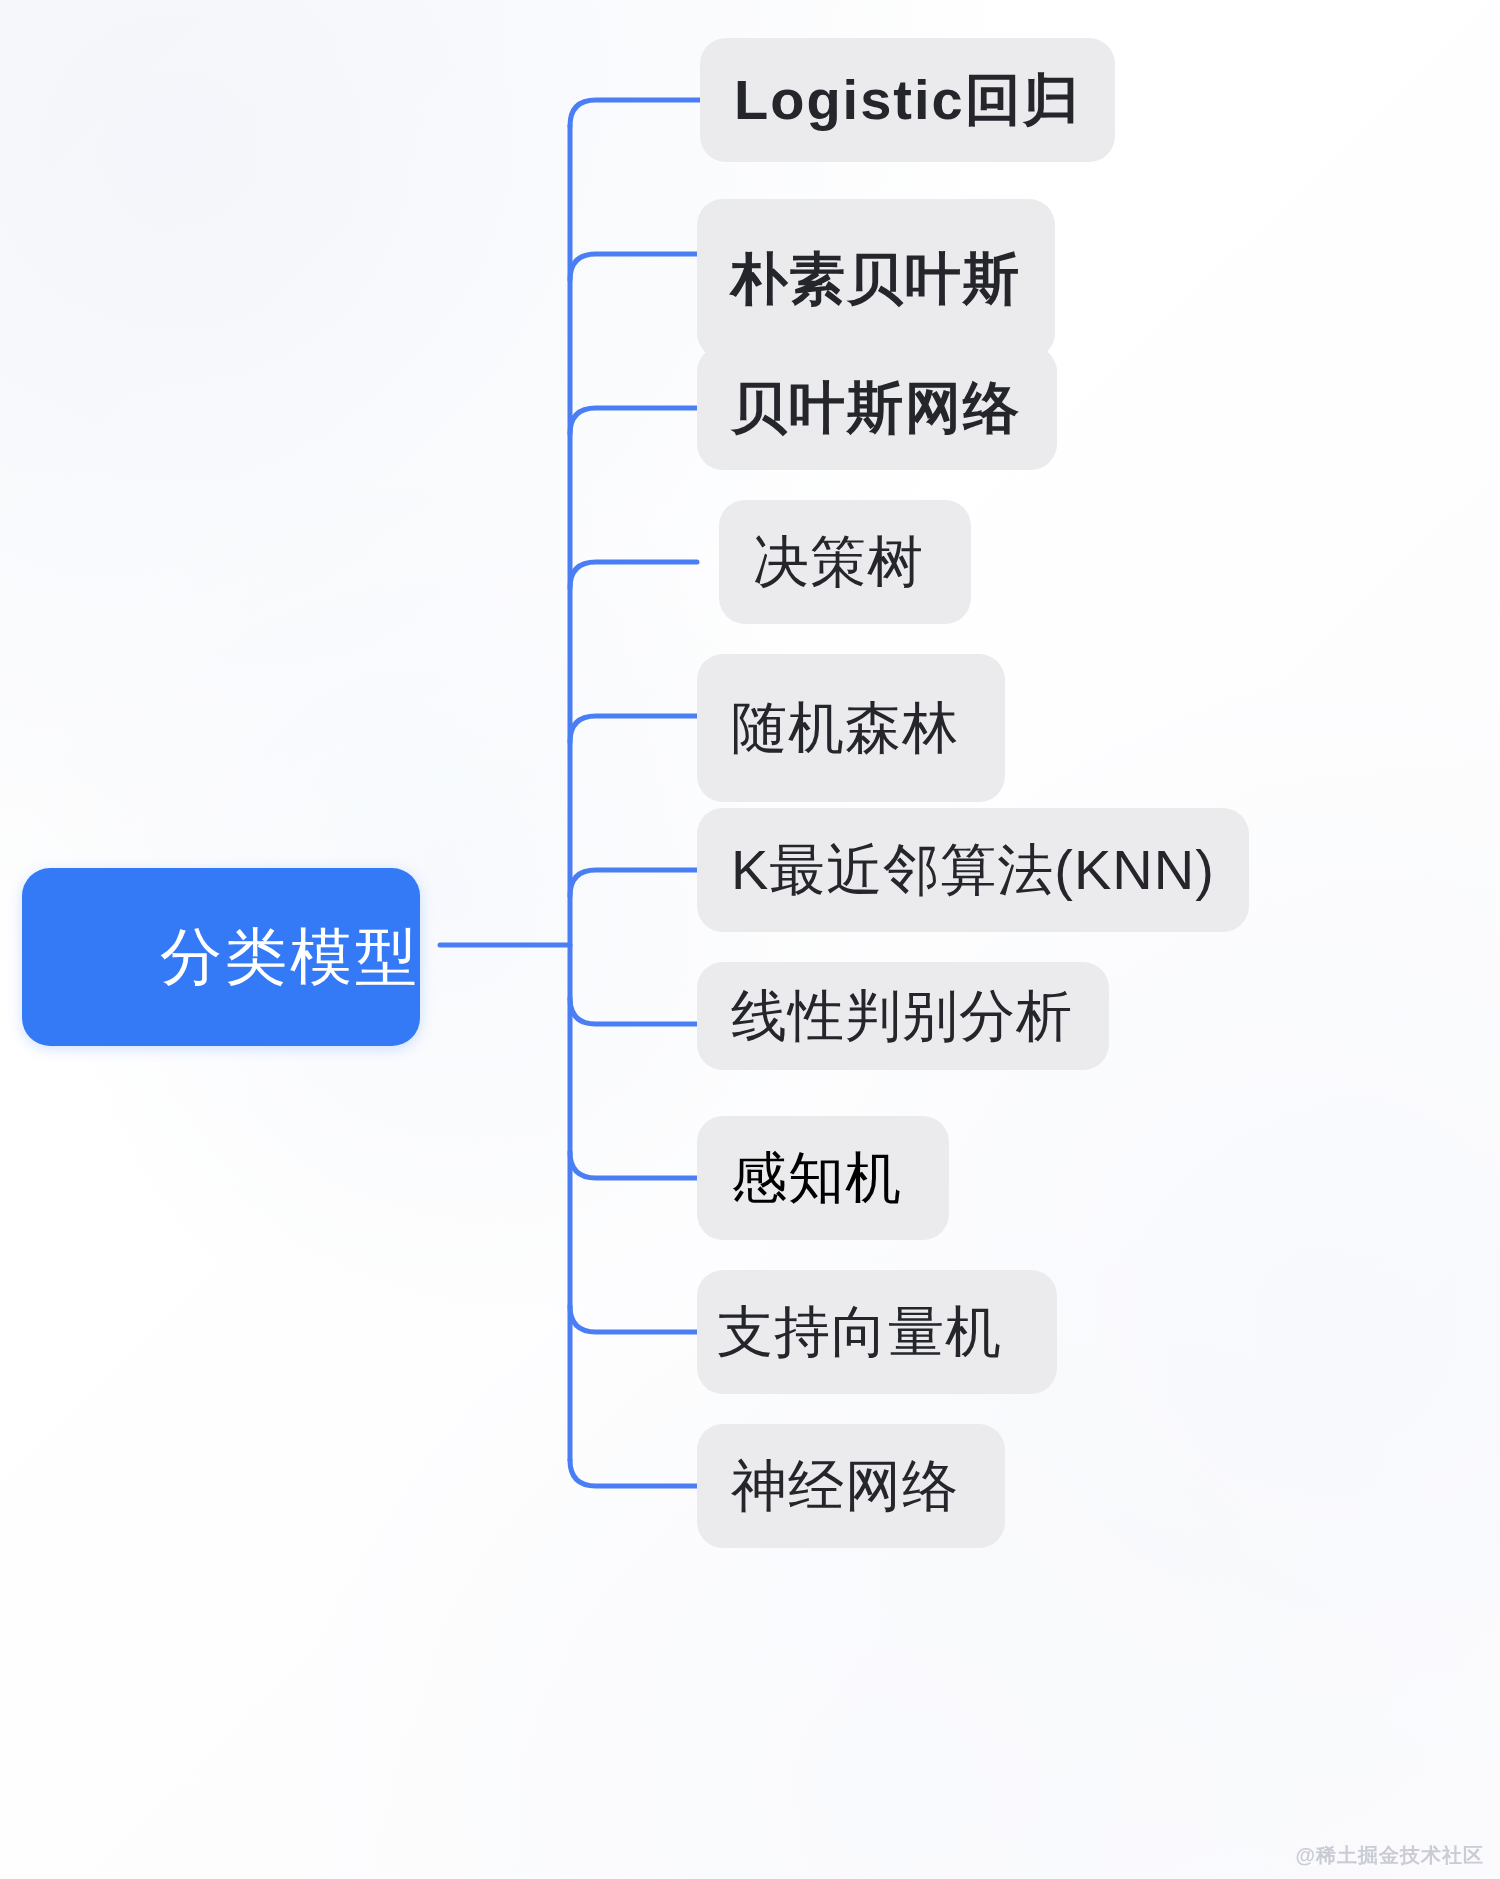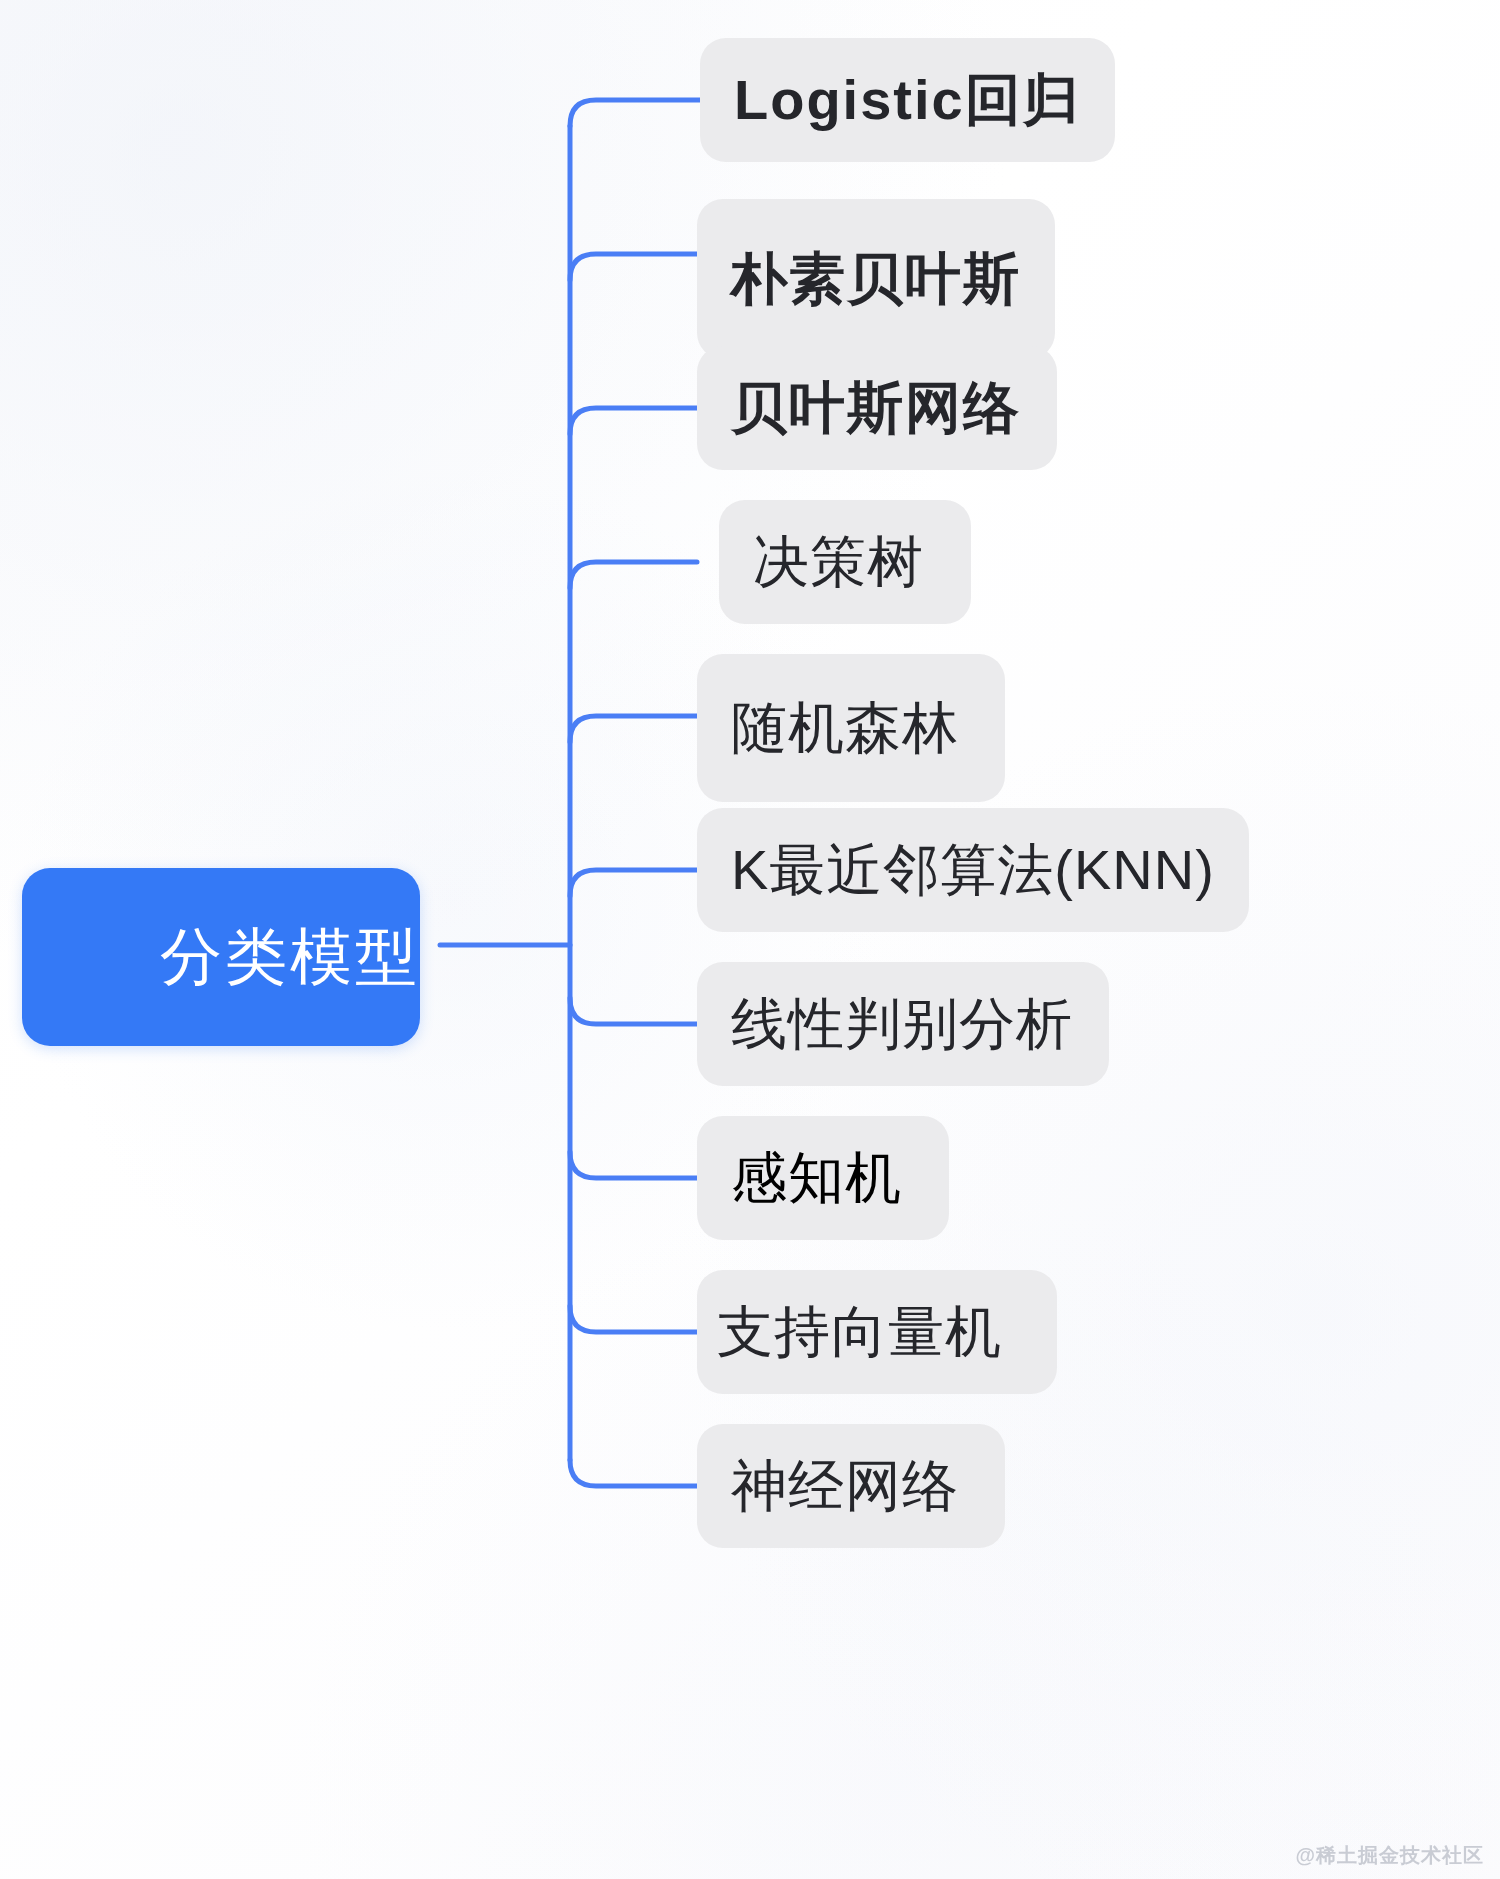--- a/index.html
+++ b/index.html
@@ -123,21 +123,21 @@
       </div>
       <div class="node child-node" style="left: 697px; top: 500px; min-width: 252px; height: 124px; background: rgb(235, 235, 237); margin-left: 22px;">
         <span class="child-label" style="color: rgb(37, 38, 43);">决策树</span>
       </div>
       <div class="node child-node" style="left: 697px; top: 654px; min-width: 308px; height: 148px; background: rgb(235, 235, 237);">
         <span class="child-label" style="color: rgb(37, 38, 43);">随机森林</span>
       </div>
       <div class="node child-node" style="left: 697px; top: 808px; min-width: 490px; height: 124px; background: rgb(235, 235, 237);">
         <span class="child-label" style="color: rgb(37, 38, 43);">K最近邻算法(KNN)</span>
       </div>
-      <div class="node child-node" style="left: 697px; top: 962px; min-width: 412px; height: 124px; background: rgb(235, 235, 237);">
+      <div class="node child-node" style="left: 697px; top: 962px; min-width: 412px; height: 108px; background: rgb(235, 235, 237);">
         <span class="child-label" style="color: rgb(37, 38, 43);">线性判别分析</span>
       </div>
       <div class="node child-node" style="left: 697px; top: 1116px; min-width: 252px; height: 124px; background: rgb(235, 235, 237);">
         <span class="child-label" style="color: #000000;">感知机</span>
       </div>
       <div class="node child-node" style="left: 697px; top: 1270px; min-width: 360px; height: 124px; background: rgb(235, 235, 237); padding-left: 20px;">
         <span class="child-label" style="color: rgb(37, 38, 43);">支持向量机</span>
       </div>
       <div class="node child-node" style="left: 697px; top: 1424px; min-width: 308px; height: 124px; background: rgb(235, 235, 237);">
         <span class="child-label" style="color: rgb(37, 38, 43);">神经网络</span>

